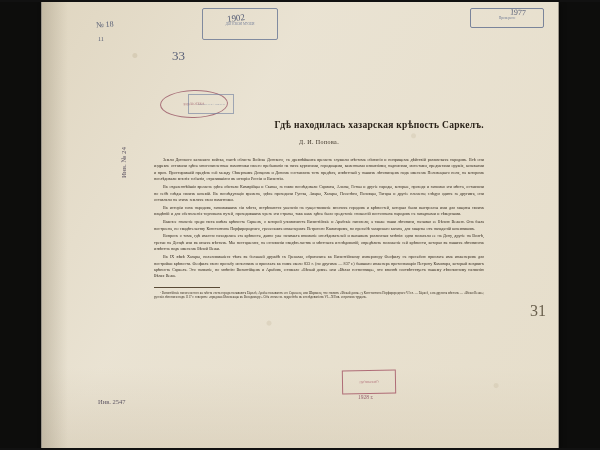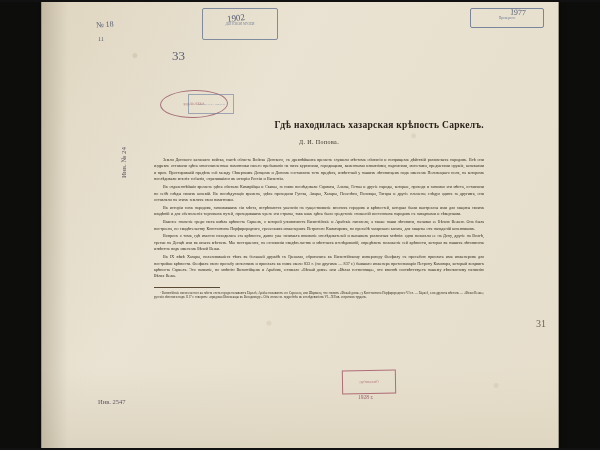--- a/index.html
+++ b/index.html
@@ -174,22 +174,22 @@
     opacity: 0.72;
   }
   .hand {
     position: absolute;
     color: #2f3b5e;
     font-family: "Liberation Serif", serif;
     opacity: 0.8;
   }
   .hand-num-31 {
     right: 12px;
-    top: 316px;
-    font-size: 10px;
+    top: 300px;
+    font-size: 16px;
     color: #4a3f2d;
   }
   .hand-head-left {
     left: 54px;
     top: 18px;
     font-size: 8px;
     transform: rotate(-4deg);
   }
   .hand-head-left2 {
     left: 56px;

